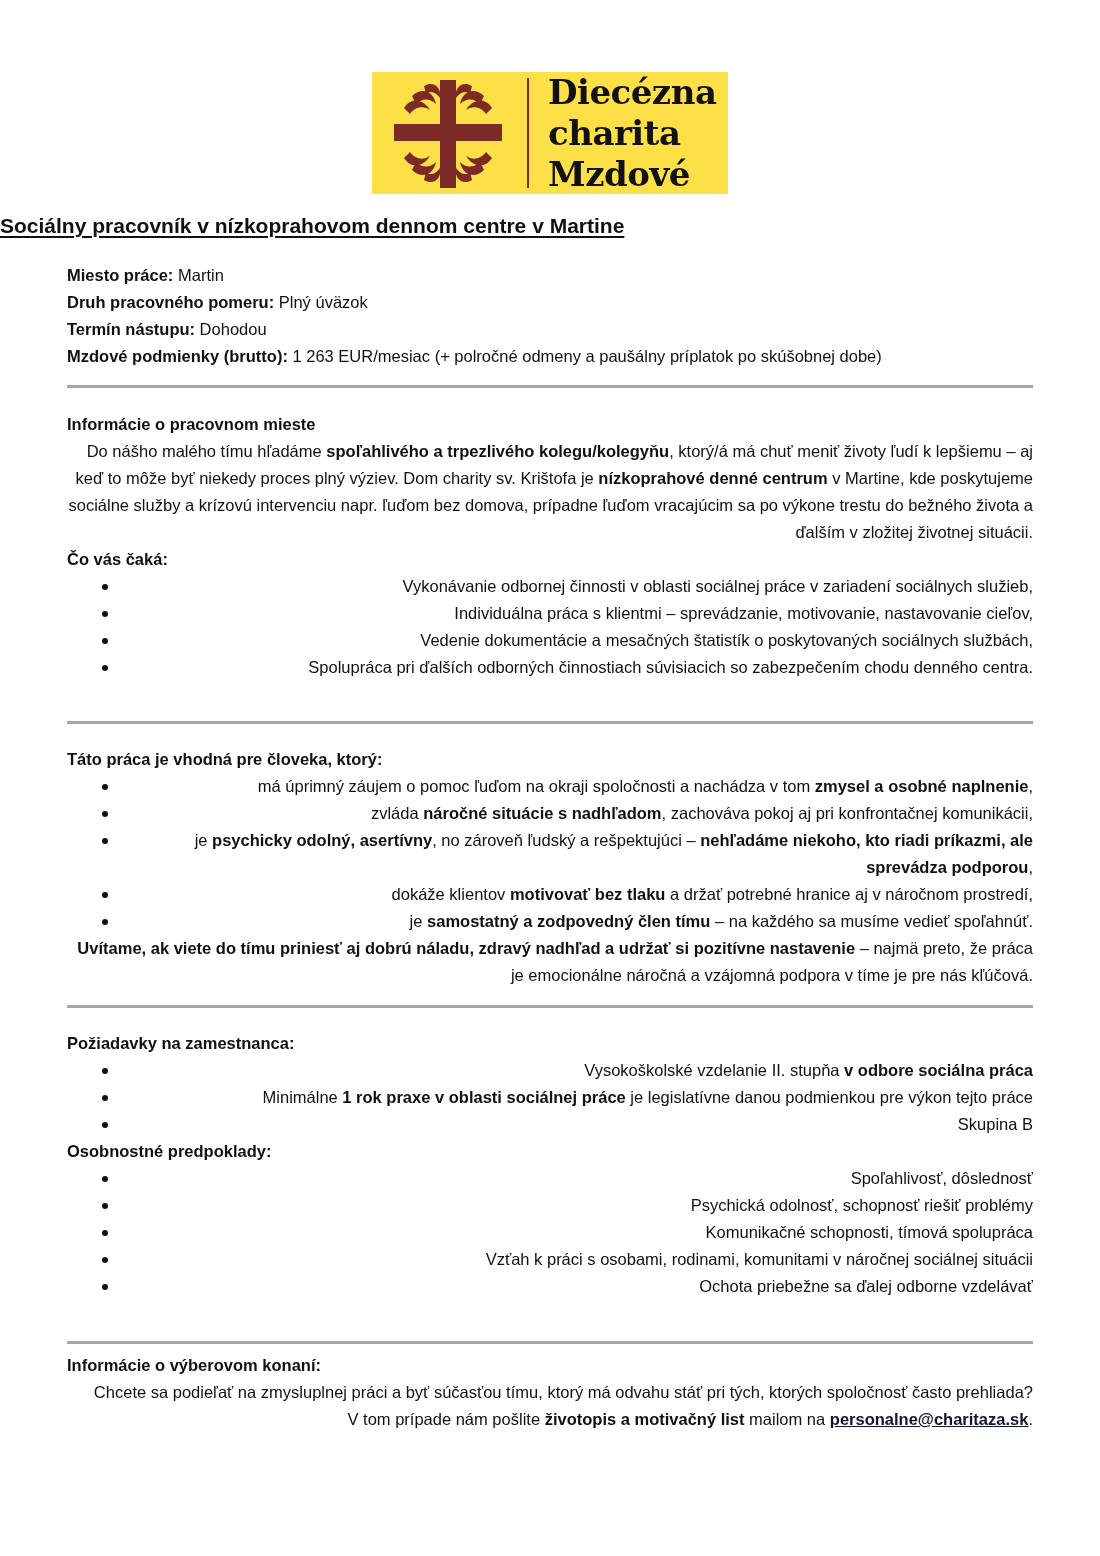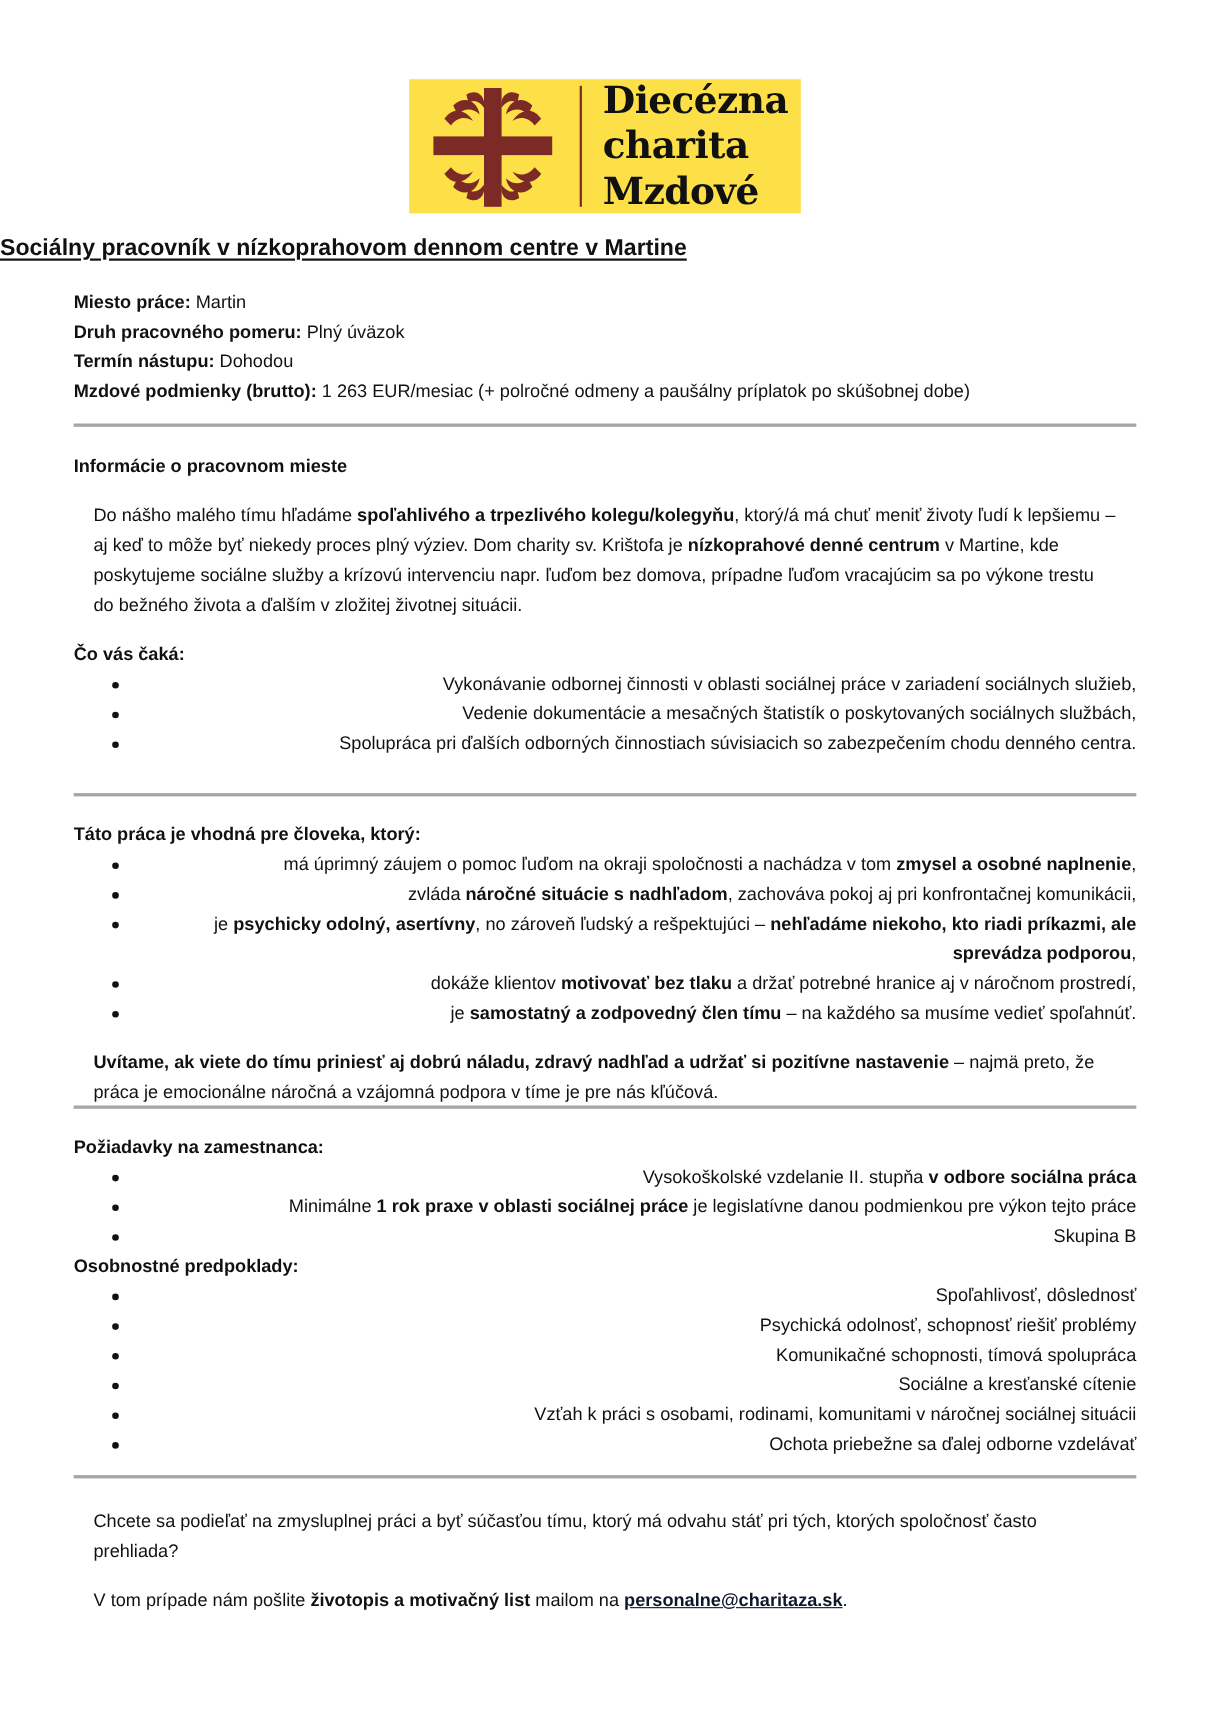--- a/index.html
+++ b/index.html
@@ -31,21 +31,21 @@
   .row { white-space: nowrap; }
   .b { font-weight: bold; }
   .hr { position: absolute; left: 67px; width: 966px; height: 3px; background: #a6a6a6; }
   ul { margin: 0; padding: 0; list-style: none; text-align: right; }
   li { position: relative; padding-left: 66px; }
   li::before {
     content: ""; position: absolute; left: 35px; top: 11px; width: 6px; height: 6px;
     border-radius: 50%; background: #111;
   }
   a.mail { color: #0f172a; font-weight: bold; text-decoration: underline; }
-  .p { margin: 18px; }
+  .p { margin: 0; text-align: right; }
 </style>
 </head>
 <body>
 
 <div class="logo">
   <svg class="mark" viewBox="0 0 116 112">
     <g fill="#7b2a26">
 
       <path d="M14 30 C22 18 34 22 40 32 C34 28 26 28 20 36 Z"></path>
       <path d="M22 18 C32 8 44 14 46 26 C40 20 32 20 26 26 Z"></path>
@@ -85,20 +85,21 @@
 </div>
 
 <div class="hr" style="top:385px;"></div>
 
 <div class="content" style="top:411px;">
   <div class="b">Informácie o pracovnom mieste</div>
   <p class="p"><span>Do nášho malého tímu hľadáme </span><span class="b">spoľahlivého a trpezlivého kolegu/kolegyňu</span><span>, ktorý/á má chuť meniť životy ľudí k lepšiemu – aj keď to môže byť niekedy proces plný výziev. Dom charity sv. Krištofa je </span><span class="b">nízkoprahové denné centrum</span><span> v Martine, kde poskytujeme sociálne služby a krízovú intervenciu napr. ľuďom bez domova, prípadne ľuďom vracajúcim sa po výkone trestu do bežného života a ďalším v zložitej životnej situácii.</span></p>
   <div class="b">Čo vás čaká:</div>
   <ul>
     <li>Vykonávanie odbornej činnosti v oblasti sociálnej práce v zariadení sociálnych služieb,</li>
+    <li>Individuálna práca s klientmi – sprevádzanie, motivovanie, nastavovanie cieľov,</li>
     <li>Vedenie dokumentácie a mesačných štatistík o poskytovaných sociálnych službách,</li>
     <li>Spolupráca pri ďalších odborných činnostiach súvisiacich so zabezpečením chodu denného centra.</li>
   </ul>
 </div>
 
 <div class="hr" style="top:721px;"></div>
 
 <div class="content" style="top:746px;">
   <div class="b">Táto práca je vhodná pre človeka, ktorý:</div>
   <ul>
@@ -118,24 +119,24 @@
   <ul>
     <li><span>Vysokoškolské vzdelanie II. stupňa </span><span class="b">v odbore sociálna práca</span></li>
     <li><span>Minimálne </span><span class="b">1 rok praxe v oblasti sociálnej práce</span><span> je legislatívne danou podmienkou pre výkon tejto práce</span></li>
     <li><span>Skupina B</span></li>
   </ul>
   <div class="b">Osobnostné predpoklady:</div>
   <ul>
     <li>Spoľahlivosť, dôslednosť</li>
     <li>Psychická odolnosť, schopnosť riešiť problémy</li>
     <li>Komunikačné schopnosti, tímová spolupráca</li>
-    <li>Sociálne a kresťanské cítenie</li>
     <li>Vzťah k práci s osobami, rodinami, komunitami v náročnej sociálnej situácii</li>
     <li>Ochota priebežne sa ďalej odborne vzdelávať</li>
   </ul>
 </div>
 
 <div class="hr" style="top:1341px;"></div>
 
 <div class="content" style="top:1352px;">
+  <div class="b">Informácie o výberovom konaní:</div>
   <p class="p">Chcete sa podieľať na zmysluplnej práci a byť súčasťou tímu, ktorý má odvahu stáť pri tých, ktorých spoločnosť často prehliada?</p>
   <p class="p"><span>V tom prípade nám pošlite </span><span class="b">životopis a motivačný list</span><span> mailom na </span><a class="mail" href="#">personalne@charitaza.sk</a><span>.</span></p>
 </div>
 
 </body></html>

